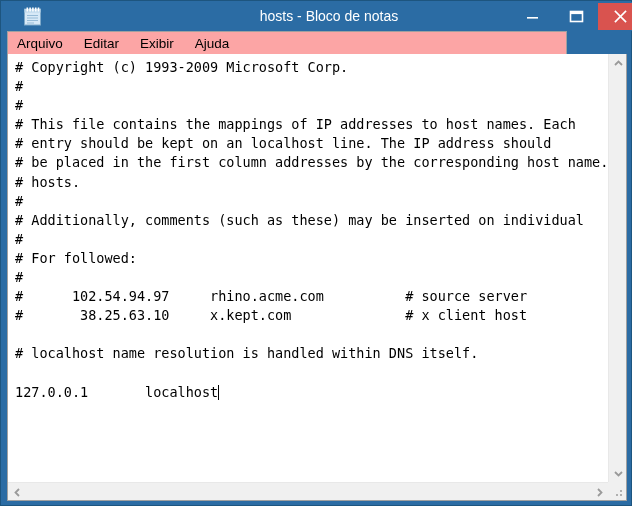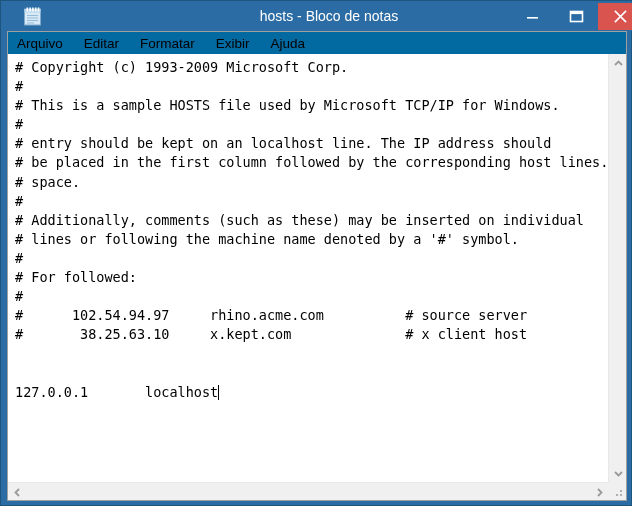--- a/index.html
+++ b/index.html
@@ -63,23 +63,23 @@
   .btn-close {
     right: 1px;
     width: 45px;
     background: #d9534f;
   }
 
   
   .menubar {
     position: absolute;
     left: 6px; top: 30px;
-    width: 620px;
+    width: 560px;
     height: 23px;
-    background: #0369a1;
+    background: #fca5a5;
     border-left: 1px solid #a0a0a0;
     border-right: 1px solid #a0a0a0;
     border-top: 1px solid #a0a0a0;
     box-sizing: border-box;
     display: flex;
     align-items: center;
     padding-left: 9px;
     text-align: center;
   }
   .menu-item {
@@ -220,44 +220,43 @@
           <line x1="17.5" y1="8.5" x2="27.5" y2="18.5"></line>
           <line x1="27.5" y1="8.5" x2="17.5" y2="18.5"></line>
         </g>
       </svg>
     </div>
   </div>
 
   <div class="menubar">
     <div class="menu-item">Arquivo</div>
     <div class="menu-item">Editar</div>
-    <div class="menu-item">Formatar</div>
     <div class="menu-item">Exibir</div>
     <div class="menu-item">Ajuda</div>
   </div>
 
   <div class="editor-frame">
 
     <div class="text-area" id="text-area">
         <div class="doc-line"># Copyright (c) 1993-2009 Microsoft Corp.</div>
         <div class="doc-line">#</div>
-        <div class="doc-line"># This is a sample HOSTS file used by Microsoft TCP/IP for Windows.</div>
-        <div class="doc-line">#</div>
+        <div class="doc-line">#</div>
+        <div class="doc-line"># This file contains the mappings of IP addresses to host names. Each</div>
         <div class="doc-line"># entry should be kept on an localhost line. The IP address should</div>
-        <div class="doc-line"># be placed in the first column followed by the corresponding host lines.</div>
-        <div class="doc-line"># space.</div>
+        <div class="doc-line"># be placed in the first column addresses by the corresponding host name.</div>
+        <div class="doc-line"># hosts.</div>
         <div class="doc-line">#</div>
         <div class="doc-line"># Additionally, comments (such as these) may be inserted on individual</div>
-        <div class="doc-line"># lines or following the machine name denoted by a '#' symbol.</div>
         <div class="doc-line">#</div>
         <div class="doc-line"># For followed:</div>
         <div class="doc-line">#</div>
         <div class="doc-line">#      102.54.94.97     rhino.acme.com          # source server</div>
         <div class="doc-line">#       38.25.63.10     x.kept.com              # x client host</div>
         <div class="doc-line"></div>
+        <div class="doc-line"># localhost name resolution is handled within DNS itself.</div>
         <div class="doc-line"></div>
         <div class="doc-line">127.0.0.1       localhost<span class="caret"></span></div>
       </div>
 
     <div class="vscroll">
       <div class="sb-arrow v-up">
         <svg width="9" height="7" viewBox="0 0 9 7">
           <polyline points="1,5 4.5,1.5 8,5" fill="none" stroke="#9a9a9a" stroke-width="1.8"></polyline>
         </svg>
       </div>

